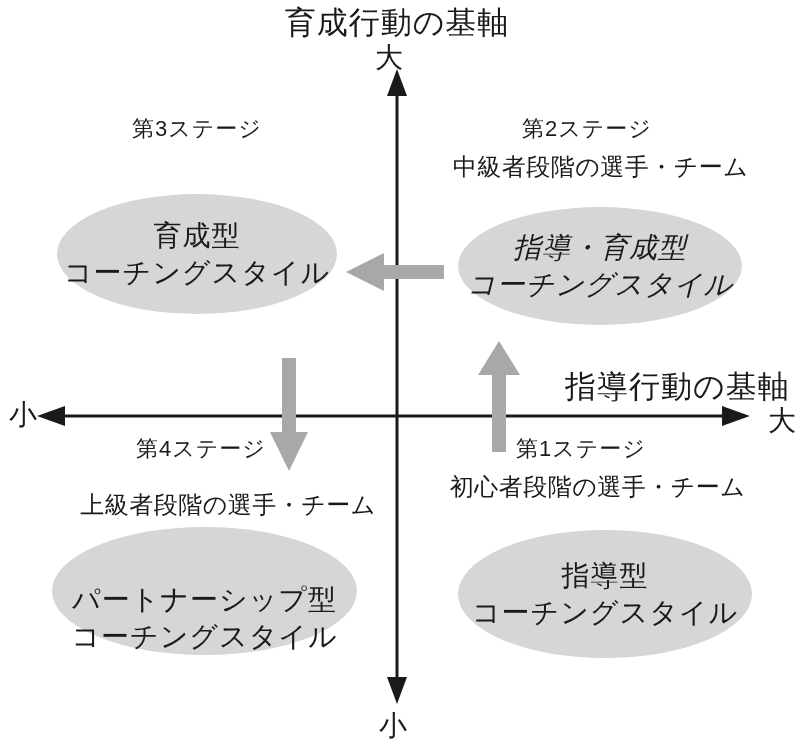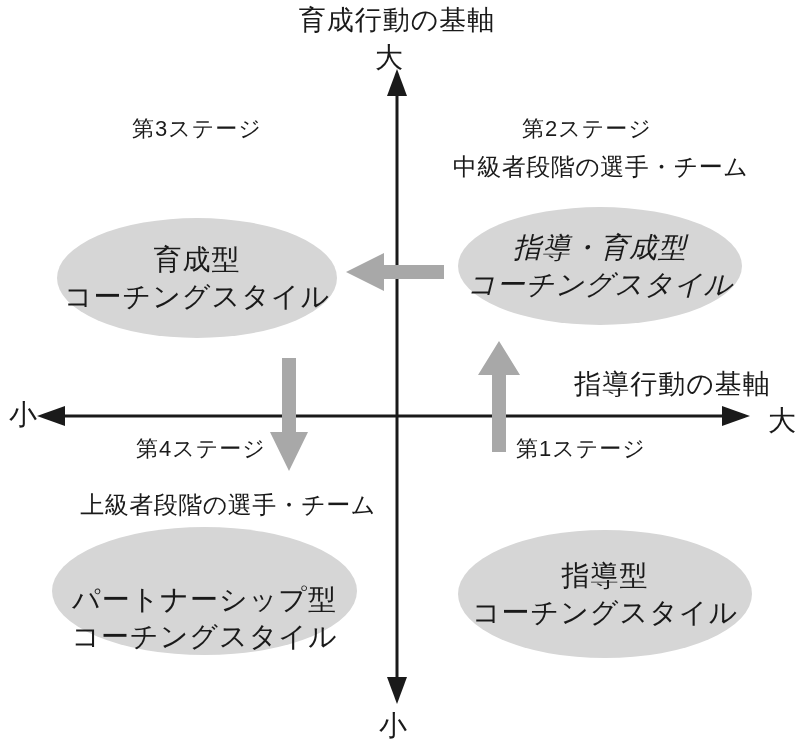--- a/index.html
+++ b/index.html
@@ -14,31 +14,31 @@
   body{font-family:"Liberation Sans","DejaVu Sans",sans-serif;}
   .canvas{
     position:relative;width:800px;height:742px;
     background:var(--bg);overflow:hidden;color:var(--text);
   }
   .canvas svg{position:absolute;left:0;top:0;}
   .axis-line{stroke:var(--axis);stroke-width:3;}
   .axis-head{fill:var(--axis);}
   .flow{fill:var(--flow-arrow);}
   .lbl{position:absolute;text-align:center;white-space:nowrap;color:var(--text);}
-  .axis-title{font-size:27px;letter-spacing:1px;}
+  .axis-title{font-size:31px;letter-spacing:1px;}
   .axis-end{font-size:28px;}
   .stage{font-size:22px;letter-spacing:1px;}
   .desc{font-size:24px;letter-spacing:0.5px;}
   .ellipse{
     position:absolute;border-radius:50%;
     background:var(--ellipse-fill);
     display:flex;flex-direction:column;align-items:center;justify-content:center;
     font-size:28px;line-height:37px;letter-spacing:1px;text-align:center;
   }
-  .el-tl{left:57px;top:218px;width:280px;height:120px;}
+  .el-tl{left:57px;top:194px;width:280px;height:120px;}
   .el-tr{left:458px;top:207px;width:284px;height:118px;font-style:italic;}
   .el-bl{left:52px;top:527px;width:305px;height:128px;justify-content:flex-end;}
   .el-br{left:458px;top:530px;width:294px;height:128px;align-items:center;}
 </style>
 </head>
 <body>
 
 <div class="canvas">
 
   <svg width="800" height="742" viewBox="0 0 800 742">
@@ -78,18 +78,19 @@
   </div>
 
   <div class="lbl stage" style="left:51px;top:434px;width:300px;">第4ステージ</div>
   <div class="lbl desc" style="left:53px;top:489px;width:350px;">上級者段階の選手・チーム</div>
   <div class="ellipse el-bl">
     <span>パートナーシップ型</span>
     <span>コーチングスタイル</span>
   </div>
 
   <div class="lbl stage" style="left:431px;top:434px;width:300px;">第1ステージ</div>
+  <div class="lbl desc" style="left:420px;top:471px;width:355px;">初心者段階の選手・チーム</div>
   <div class="ellipse el-br">
     <span>指導型</span>
     <span>コーチングスタイル</span>
   </div>
 
 </div>
 
 </body></html>

